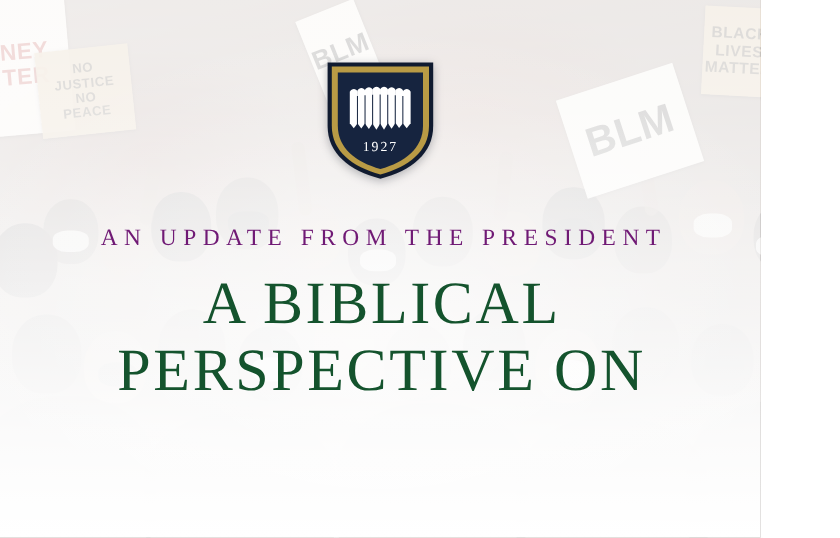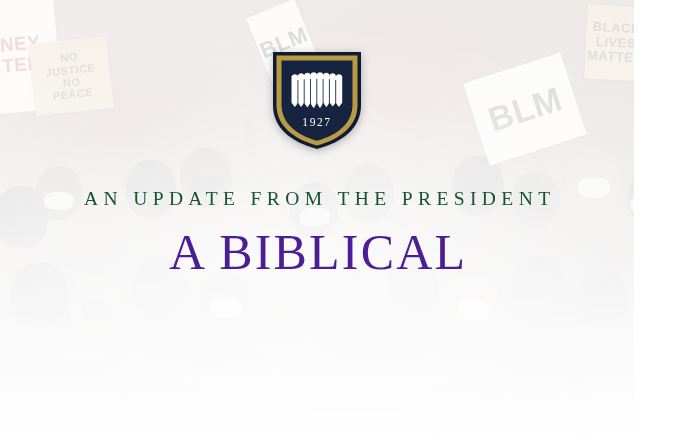--- a/index.html
+++ b/index.html
@@ -122,31 +122,31 @@
 
   #crest {
     margin-top: 49px;
     width: 92px;
     height: 102px;
     filter: drop-shadow(0 2px 4px rgba(20,25,40,0.30));
   }
 
   #eyebrow {
     margin-top: 37px;
-    color: #14532d;
+    color: #701a75;
     font-size: 19.5px;
     letter-spacing: 5.4px;
     text-indent: 5.4px;
     font-weight: 400;
     white-space: nowrap;
   }
 
   #headline {
     margin-top: 14px;
-    color: #4c1d95;
+    color: #14532d;
     font-size: 50px;
     line-height: 56px;
     letter-spacing: 2.2px;
     text-indent: 2.2px;
     font-weight: 400;
     text-align: center;
     white-space: nowrap;
   }
   #headline .hl-line { display: block; }
 </style>
@@ -276,15 +276,16 @@
         <path d="M64.7 31 v24"></path>
       </g>
 
       <text x="46" y="77" text-anchor="middle" font-family="Liberation Serif, serif" font-size="11.5" letter-spacing="1.6" fill="#ffffff">1927</text>
     </svg>
 
     <div id="eyebrow">AN UPDATE FROM THE PRESIDENT</div>
 
     <div id="headline">
       <span class="hl-line">A BIBLICAL</span>
+      <span class="hl-line">PERSPECTIVE ON</span>
     </div>
   </div>
 </div>
 
 </body></html>

